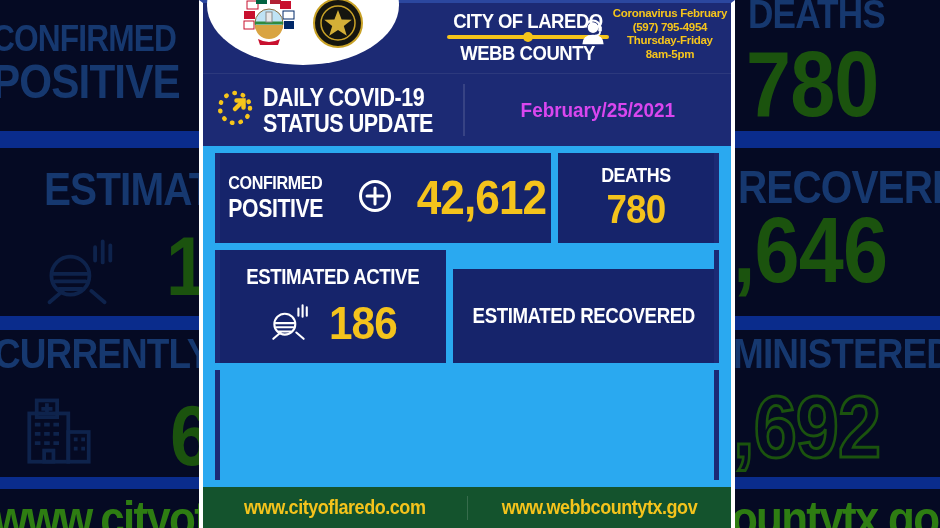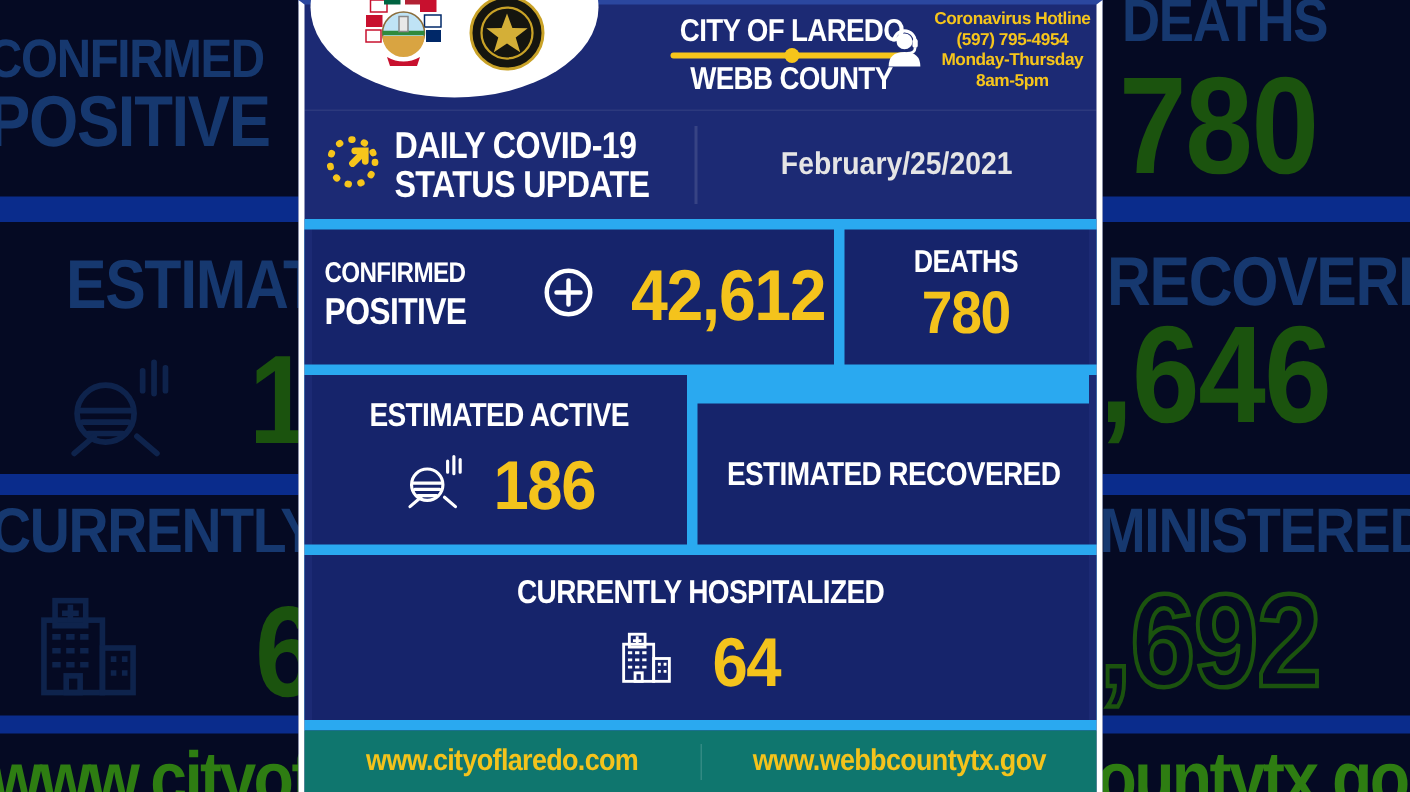--- a/index.html
+++ b/index.html
@@ -33,34 +33,34 @@
   .hotline{position:absolute;right:4px;top:4px;display:flex;align-items:center;gap:5px;}
   .hotline-text{color:#f6c51b;font-weight:bold;font-size:11.5px;line-height:13.5px;
         text-align:center;letter-spacing:-.3px;}
 
   
   .titlerow{height:72px;flex:0 0 72px;display:flex;align-items:center;position:relative;}
   .title-icon{margin-left:12px;}
   .title-text{color:#fff;font-weight:bold;font-size:25px;line-height:26px;
         letter-spacing:-.5px;margin-left:8px;display:inline-block;transform:scaleX(.86);transform-origin:left center;}
   .title-vdiv{width:2px;height:52px;background:rgba(255,255,255,.12);margin-left:2px;}
-  .daterow{flex:1;text-align:center;color:#e5e5e5;font-weight:bold;font-size:21px;}
+  .daterow{flex:1;text-align:center;color:#d946ef;font-weight:bold;font-size:21px;}
   .daterow span{display:inline-block;transform:scaleX(.9);}
 
   
-  .grid{flex:1;background:#2aa9f0;display:flex;flex-direction:column;gap:7px;padding:7px 0;}
+  .grid{flex:1;background:#2aa9f0;display:flex;flex-direction:column;gap:7px;padding:7px 12px;}
   .grow{display:flex;gap:7px;border-left:5px solid #1c2a74;border-right:5px solid #1c2a74;}
   .panel{background:#16246b;display:flex;flex-direction:column;align-items:center;justify-content:center;}
   .lbl{color:#fff;font-weight:bold;letter-spacing:-.5px;display:inline-block;transform:scaleX(.85);white-space:nowrap;}
   .val{color:#f4c31c;font-weight:bold;display:inline-block;transform:scaleX(.92);letter-spacing:-1px;}
   .val-outline{color:transparent;-webkit-text-stroke:2px #f4c31c;letter-spacing:1px;}
   .vrow{display:flex;align-items:center;gap:14px;text-align:right;}
 
   
-  .ftr{height:41px;flex:0 0 41px;background:#0f766e;display:flex;align-items:center;}
+  .ftr{height:41px;flex:0 0 41px;background:#14532d;display:flex;align-items:center;}
   .ftr-cell{flex:1;text-align:center;color:#f4c31c;font-weight:bold;font-size:20px;letter-spacing:-.5px;}
   .ftr-cell span{display:inline-block;transform:scaleX(.9);}
   .ftr-div{width:1px;height:24px;background:rgba(255,255,255,.15);}
 </style>
 </head>
 <body>
 
 <div id="stage">
 
   <div class="bg-band" style="top:131px;height:17px;"></div>
@@ -152,23 +152,23 @@
         <span>
           <svg width="30" height="28" viewBox="0 0 34 30">
             <circle cx="17" cy="10" r="6" fill="#ffffff"></circle>
             <path d="M5 29q0-11 12-11t12 11z" fill="#ffffff"></path>
             <path d="M9 10a8 8 0 0 1 16 0" fill="none" stroke="#ffffff" stroke-width="2.4"></path>
             <rect x="23" y="8" width="4" height="7" rx="2" fill="#ffffff"></rect>
             <path d="M25 15q0 4-6 4" fill="none" stroke="#ffffff" stroke-width="2"></path>
           </svg>
         </span>
         <div class="hotline-text">
-          <div>Coronavirus Hotline</div>
+          <div>Coronavirus February</div>
           <div>(597) 795-4954</div>
-          <div>Monday-Thursday</div>
+          <div>Thursday-Friday</div>
           <div>8am-5pm</div>
         </div>
       </div>
     </div>
 
     <div class="titlerow">
       <span class="title-icon">
         <svg width="40" height="40" viewBox="0 0 40 40">
           <circle cx="20" cy="20" r="15" fill="none" stroke="#f6c51b" stroke-width="4.5" stroke-linecap="round" stroke-dasharray="0.5 8.2"></circle>
           <g stroke="#f6c51b" stroke-width="4.5" stroke-linecap="round" fill="none">
@@ -227,39 +227,20 @@
             </span>
             <span class="val" style="font-size:46px;">186</span>
           </div>
         </div>
         <div class="panel" style="flex:255 0 0;gap:16px;margin-top:19px;">
           <span class="lbl" style="font-size:22px;">ESTIMATED RECOVERED</span>
         </div>
       </div>
 
       <div class="grow" style="flex:110 0 0;">
-        <div class="panel" style="flex:255 0 0;gap:6px;">
-          <span class="lbl" style="font-size:22px;">CURRENTLY HOSPITALIZED</span>
-          <div class="vrow" style="gap:22px;">
-            <span>
-              <svg width="40" height="38" viewBox="0 0 42 38">
-                  <g stroke="#ffffff" stroke-width="2" fill="none">
-                <rect x="5" y="9" width="21" height="26"></rect>
-                    <rect x="9" y="2" width="11" height="9"></rect>
-                <path d="M14.5 3.5v6M11.5 6.5h6"></path>
-                    <rect x="26" y="19" width="11" height="16"></rect>
-                <path d="M8 15h3M13 15h3M18 15h3M8 20h3M13 20h3M18 20h3M8 25h3M13 25h3M18 25h3"></path>
-                <rect x="13" y="29" width="5" height="6"></rect>
-                    <path d="M29 23h2M33 23h2M29 28h2M33 28h2"></path>
-                  </g>
-                </svg>
-            </span>
-            <span class="val" style="font-size:46px;">64</span>
-          </div>
-        </div>
       </div>
 
     </div>
 
     <div class="ftr">
       <div class="ftr-cell">
         <span>www.cityoflaredo.com</span>
       </div>
       <div class="ftr-div"></div>
       <div class="ftr-cell">

